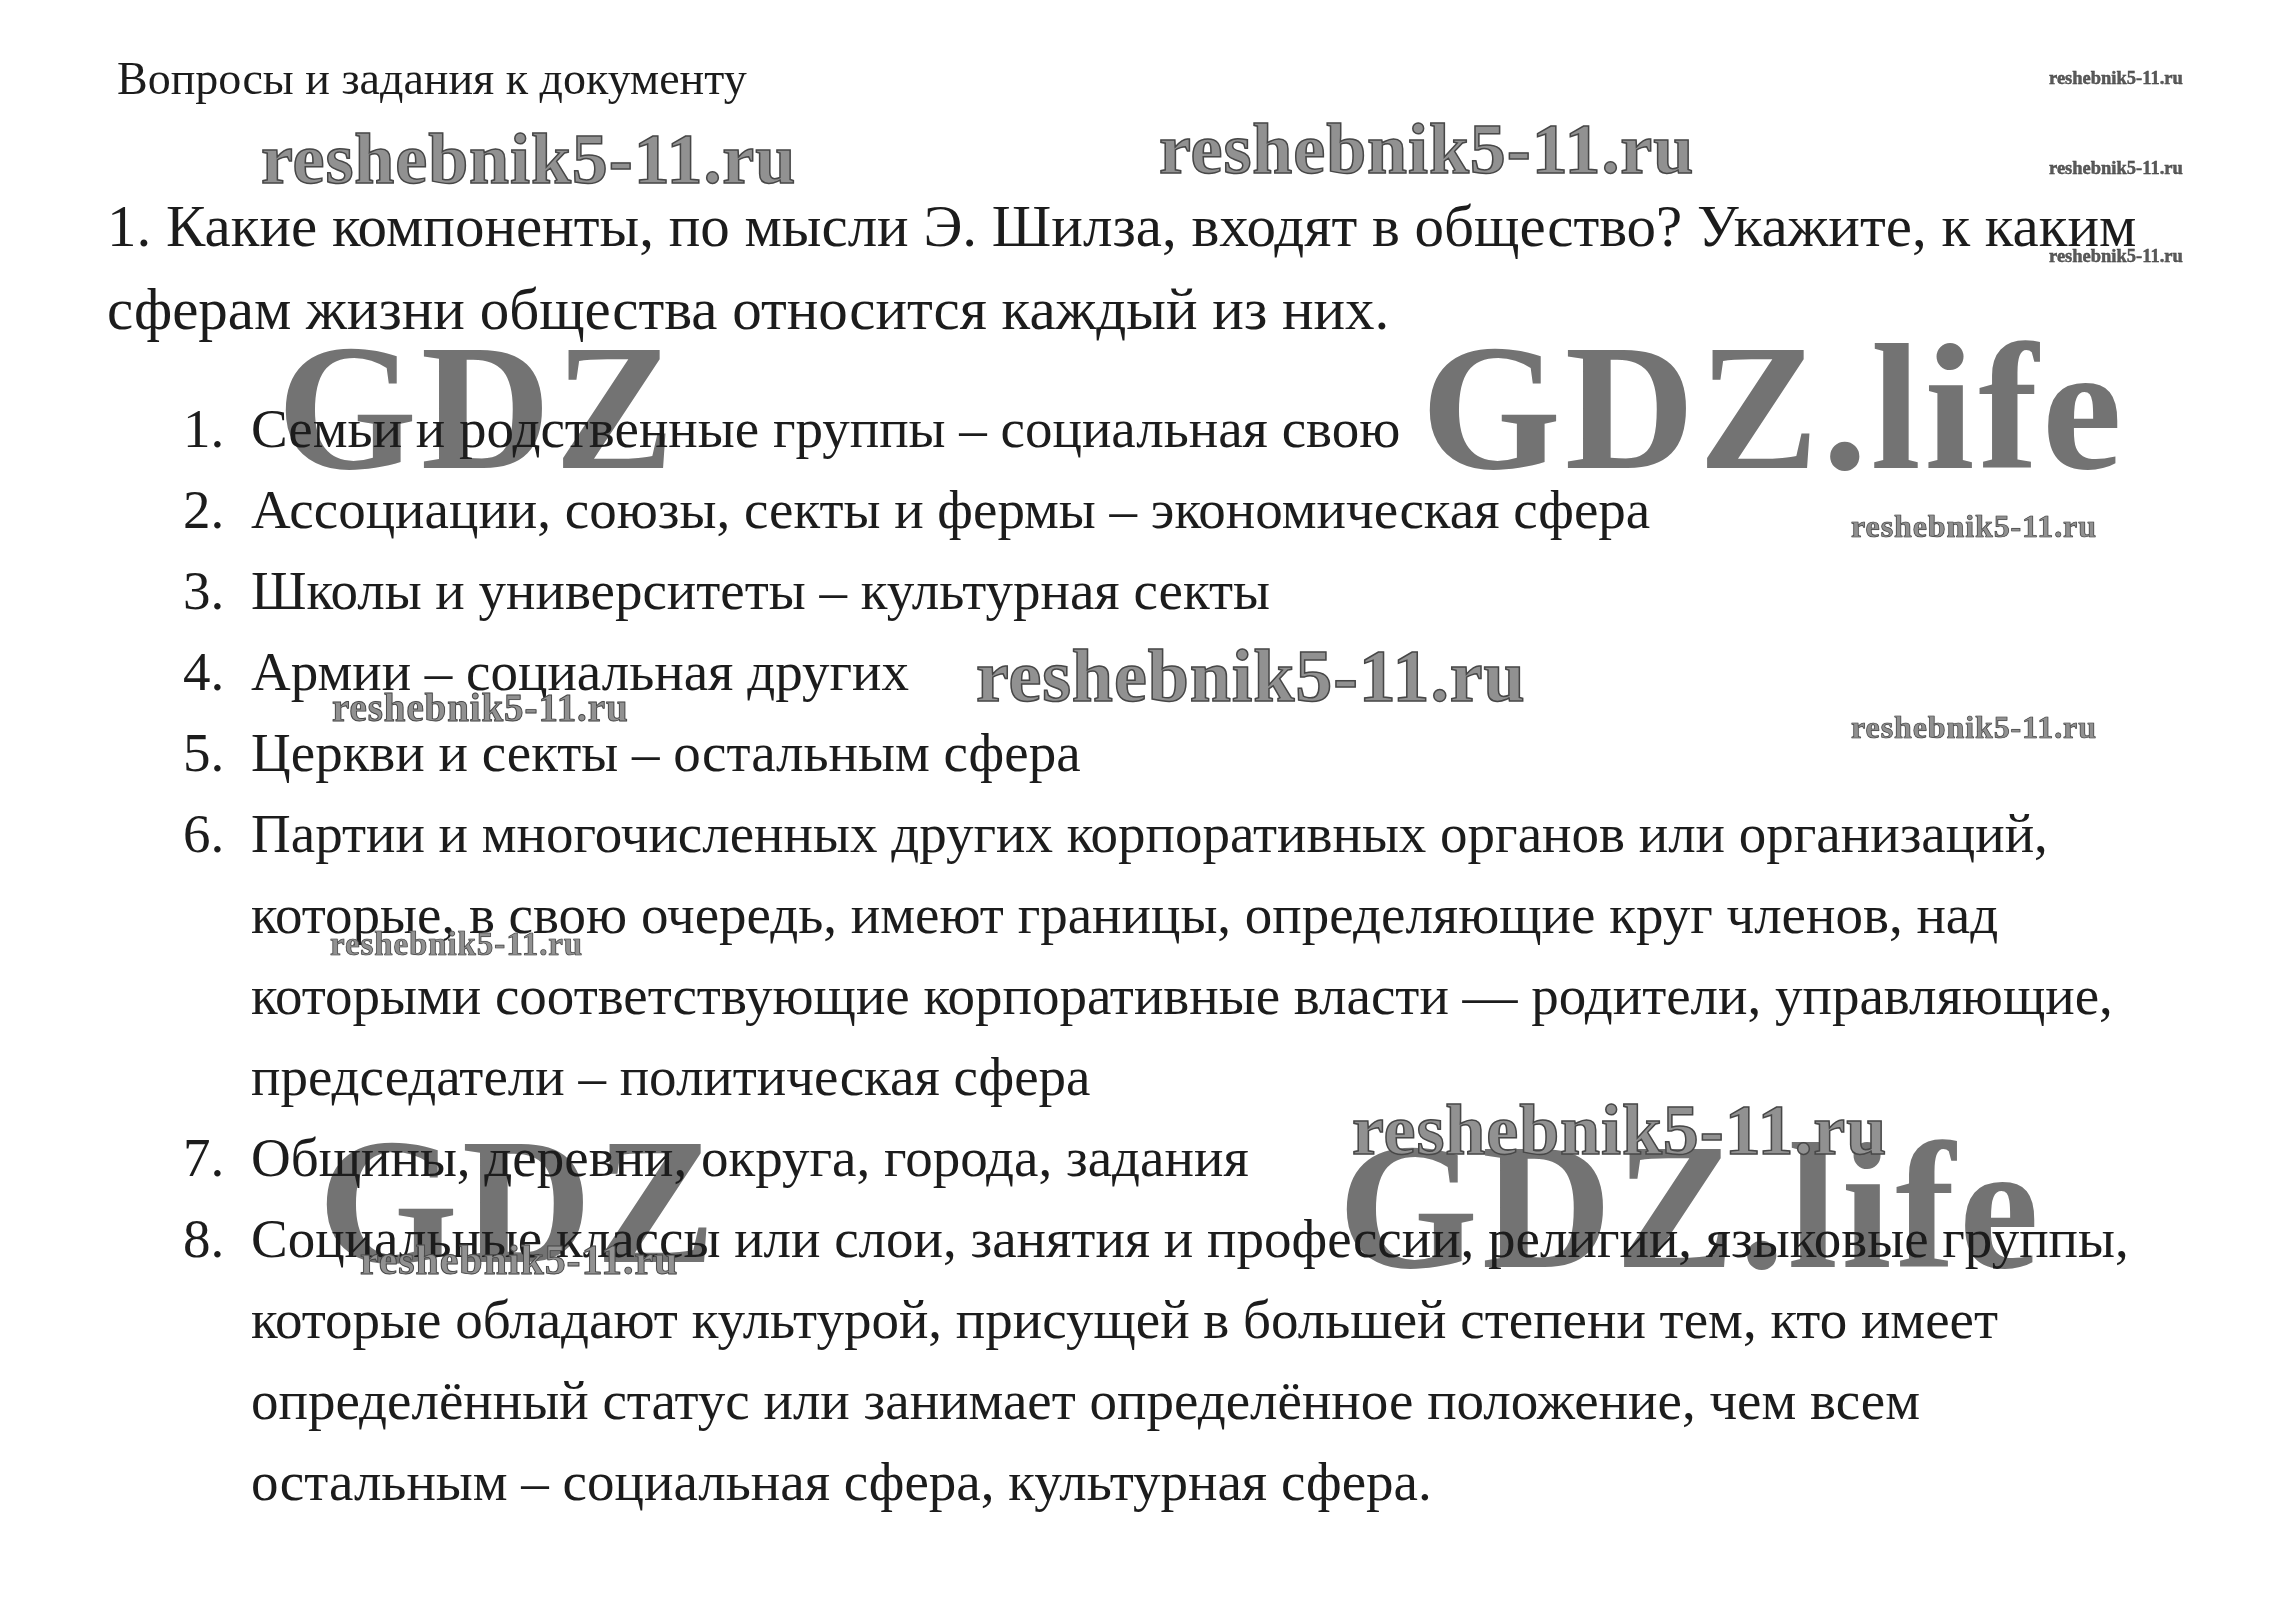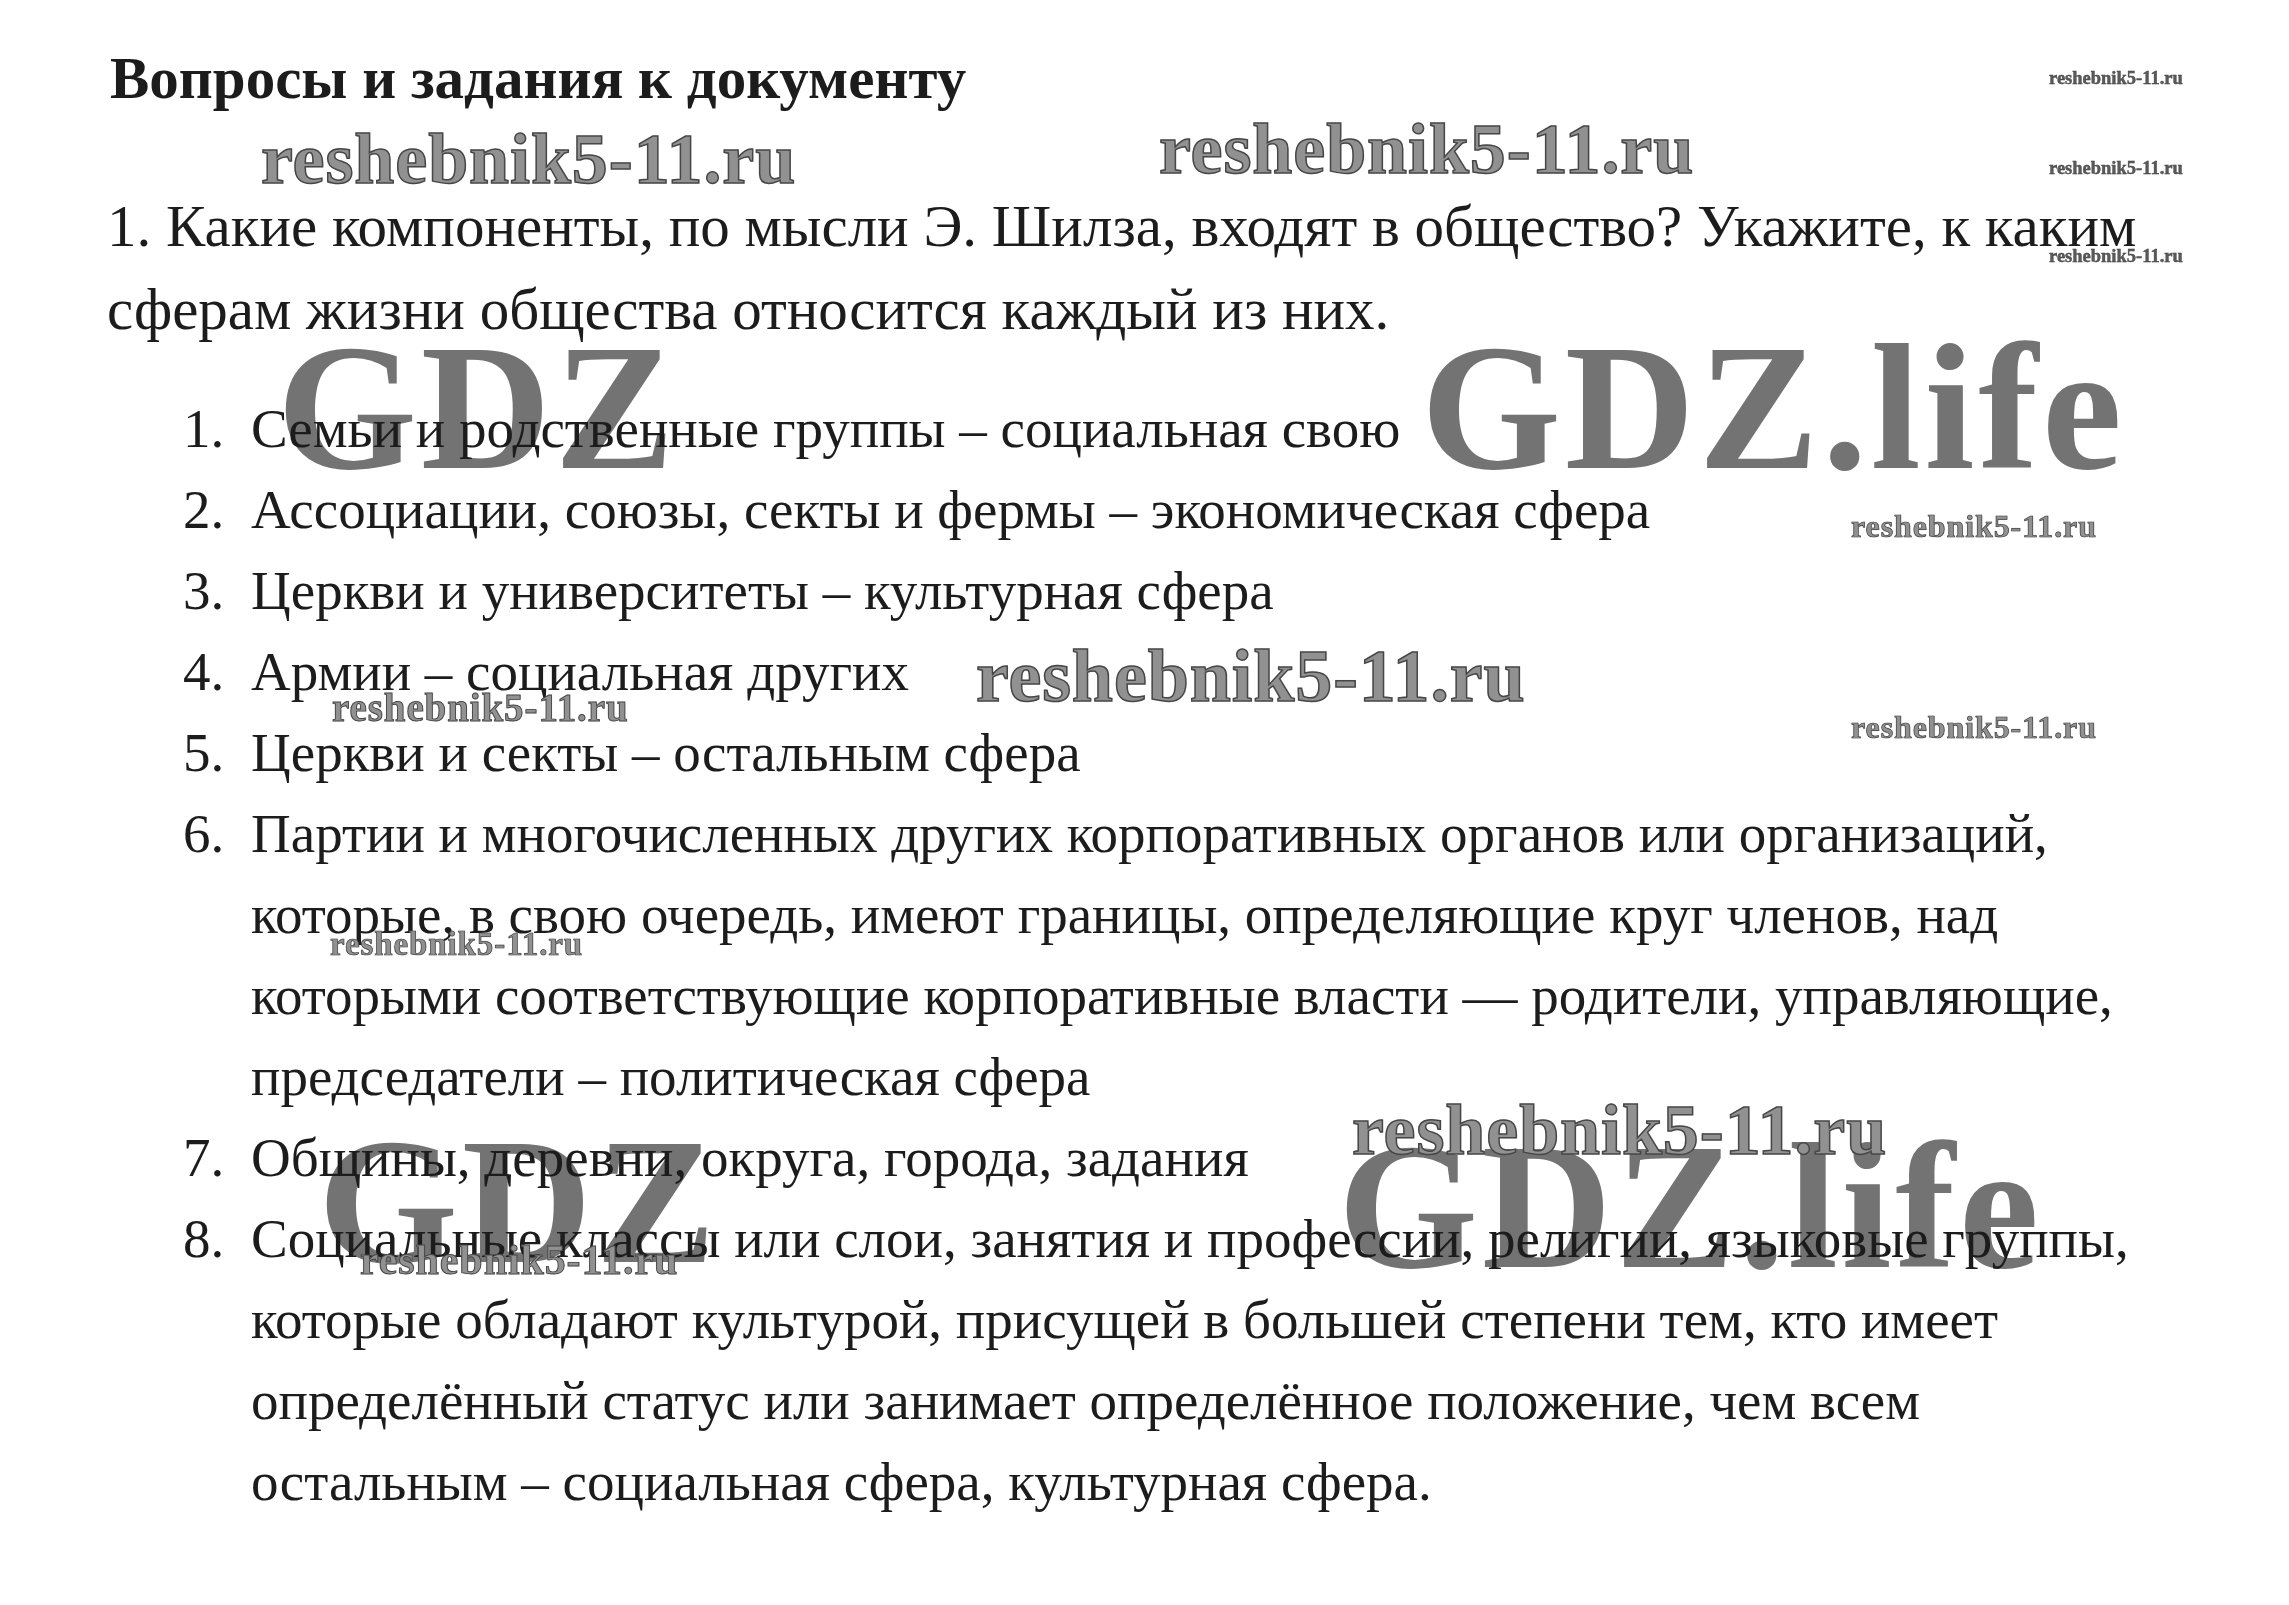--- a/index.html
+++ b/index.html
@@ -33,26 +33,26 @@
   .gdz1 { left: 277px;  top: 318px; }
   .gdz2 { left: 1421px; top: 318px; }
   .gdz3 { left: 318px;  top: 1112px; }
   .gdz4 { left: 1338px; top: 1117px; }
 
   
   .content { position: relative; z-index: 1; }
 
   .doc-title {
     position: absolute;
-    left: 110px;
+    left: 117px;
     top: 37px;
     margin: 0;
-    font-size: 59px;
+    font-size: 46px;
     line-height: 83px;
-    font-weight: 700;
+    font-weight: 400;
     white-space: nowrap;
   }
   .question {
     position: absolute;
     left: 107px;
     top: 185px;
     width: 2114px;
     margin: 0;
     font-size: 59px;
     line-height: 83px;
@@ -135,21 +135,21 @@
       <li>
         <span class="num">1.</span>
         <span class="txt">Семьи и родственные группы – социальная свою</span>
       </li>
       <li>
         <span class="num">2.</span>
         <span class="txt">Ассоциации, союзы, секты и фермы – экономическая сфера</span>
       </li>
       <li>
         <span class="num">3.</span>
-        <span class="txt">Церкви и университеты – культурная сфера</span>
+        <span class="txt">Школы и университеты – культурная секты</span>
       </li>
       <li>
         <span class="num">4.</span>
         <span class="txt">Армии – социальная других</span>
       </li>
       <li>
         <span class="num">5.</span>
         <span class="txt">Церкви и секты – остальным сфера</span>
       </li>
       <li>

